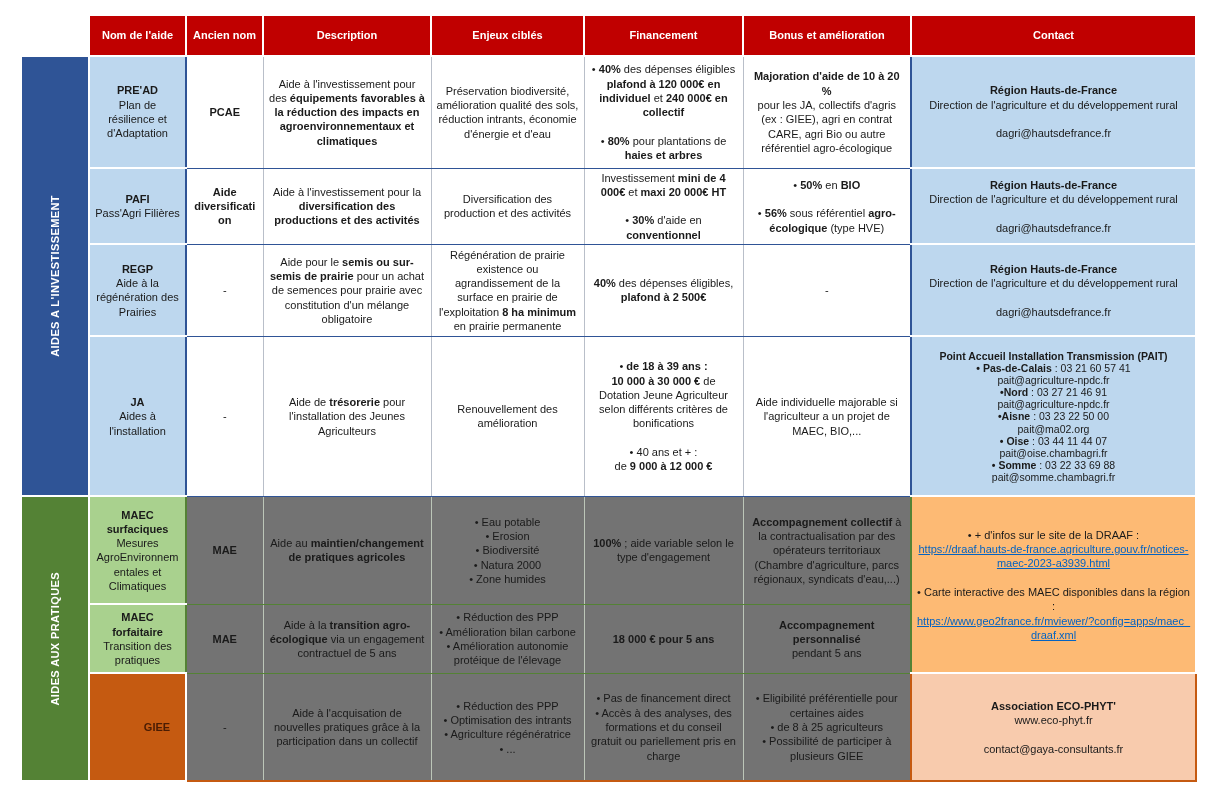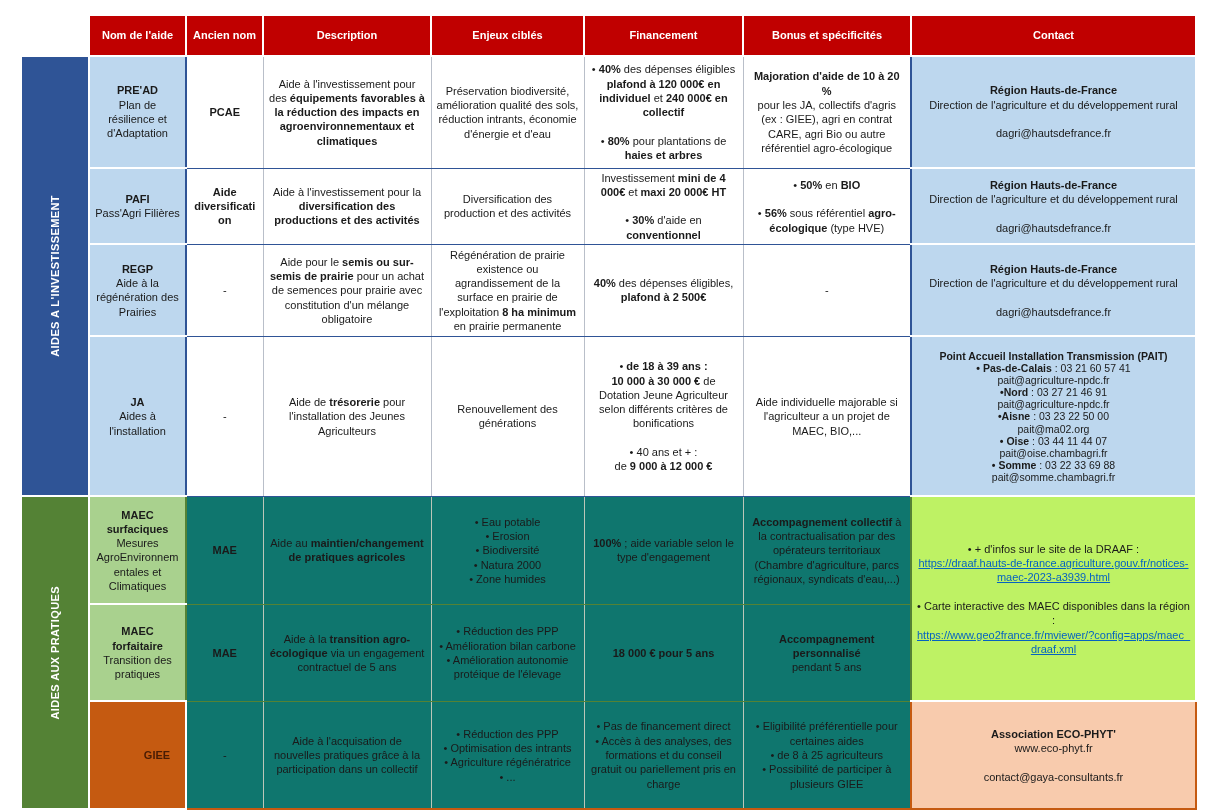--- a/index.html
+++ b/index.html
@@ -18,30 +18,30 @@
   th.corner{background:#ffffff;border:none;}
   
   td.band{border:2px solid #ffffff;color:#ffffff;font-weight:bold;letter-spacing:.4px;}
   td.band.blue{background:#2F5496;}
   td.band.green{background:#548235;}
   .band-inner{writing-mode:vertical-rl;transform:rotate(180deg);margin:0 auto;white-space:nowrap;font-size:11px;}
   
   td.fill{border:2px solid #ffffff;}
   td.f-blue{background:#BDD7EE;}
   td.f-green{background:#A9D18E;}
-  td.f-pgreen{background:#bef264;}
+  td.f-pgreen{background:#fdba74;}
   td.f-orange{background:#C55A11;color:#4a1c03;padding-left:44px;}
   td.f-porange{background:#F8CBAD;border:2px solid #C55A11;}
   td.rb-inv{border-right-color:#2F5496;}
   td.lb-inv{border-left-color:#2F5496;}
   td.rb-prat{border-right-color:#548235;}
   td.lb-prat{border-left-color:#548235;}
   
   tr.inv td.txt{background:#fff;border:1px solid #b9bfc9;border-top:1px solid #2F5496;border-bottom:1px solid #2F5496;}
-  tr.prat td.txt{background:#0f766e;border:1px solid #bcc6b8;border-top:1px solid #548235;border-bottom:1px solid #548235;}
+  tr.prat td.txt{background:#737373;border:1px solid #bcc6b8;border-top:1px solid #548235;border-bottom:1px solid #548235;}
   tr.giee td.txt{border-bottom:2px solid #C55A11;}
   .name{font-size:11px;}
   .dense{font-size:10.5px;line-height:1.15;}
   b{font-weight:bold;}
   .link{color:#0563C1;text-decoration:underline;word-break:break-all;cursor:pointer;margin-top:44px;}
 </style>
 </head>
 <body>
 
 <div class="sheet">
@@ -58,21 +58,21 @@
   </colgroup>
 
   <tbody>
         <tr style="height:41px">
     <th class="corner"></th>
     <th class="h">Nom de l'aide</th>
     <th class="h">Ancien nom</th>
     <th class="h">Description</th>
     <th class="h">Enjeux ciblés</th>
     <th class="h">Financement</th>
-    <th class="h">Bonus et spécificités</th>
+    <th class="h">Bonus et amélioration</th>
     <th class="h">Contact</th>
   </tr>
 
   <tr class="inv" style="height:112px">
     <td class="band blue" rowspan="4">
       <div class="band-inner">AIDES A L'INVESTISSEMENT</div>
     </td>
     <td class="fill f-blue rb-inv name"><b>PRE'AD</b><br>Plan de résilience et d'Adaptation</td>
     <td class="txt"><b>PCAE</b></td>
     <td class="txt">Aide à l'investissement pour des <b>équipements favorables à la réduction des impacts en agroenvironnementaux et climatiques</b></td>
@@ -99,40 +99,40 @@
     <td class="txt">Régénération de prairie existence ou agrandissement de la surface en prairie de l'exploitation <b>8 ha minimum</b> en prairie permanente</td>
     <td class="txt"><b>40%</b> des dépenses éligibles, <b>plafond à 2 500€</b></td>
     <td class="txt">-</td>
     <td class="fill f-blue lb-inv"><b>Région Hauts-de-France</b><br>Direction de l'agriculture et du développement rural<br><br>dagri@hautsdefrance.fr</td>
   </tr>
 
   <tr class="inv" style="height:160px">
     <td class="fill f-blue rb-inv name"><b>JA</b><br>Aides à l'installation</td>
     <td class="txt">-</td>
     <td class="txt">Aide de <b>trésorerie</b> pour l'installation des Jeunes Agriculteurs</td>
-    <td class="txt">Renouvellement des générations</td>
+    <td class="txt">Renouvellement des amélioration</td>
     <td class="txt">• <b>de 18 à 39 ans :</b><br><b>10 000 à 30 000 €</b> de Dotation Jeune Agriculteur selon différents critères de bonifications<br><br>• 40 ans et + :<br>de <b>9 000 à 12 000 €</b></td>
     <td class="txt">Aide individuelle majorable si l'agriculteur a un projet de MAEC, BIO,...</td>
     <td class="fill f-blue lb-inv dense"><b>Point Accueil Installation Transmission (PAIT)</b><br><b>• Pas-de-Calais</b> : 03 21 60 57 41<br>pait@agriculture-npdc.fr<br><b>•Nord</b> :  03 27 21 46 91<br>pait@agriculture-npdc.fr<br><b>•Aisne</b> : 03 23 22 50 00<br>pait@ma02.org<br><b>• Oise</b> : 03 44 11 44 07<br>pait@oise.chambagri.fr<br><b>• Somme</b> : 03 22 33 69 88<br>pait@somme.chambagri.fr</td>
   </tr>
 
   <tr class="prat" style="height:108px">
     <td class="band green" rowspan="3">
       <div class="band-inner">AIDES AUX PRATIQUES</div>
     </td>
     <td class="fill f-green rb-prat name"><b>MAEC surfaciques</b><br>Mesures AgroEnvironnementales et Climatiques</td>
     <td class="txt"><b>MAE</b></td>
     <td class="txt">Aide au <b>maintien/changement de pratiques agricoles</b></td>
     <td class="txt">• Eau potable<br>• Erosion<br>• Biodiversité<br>• Natura 2000<br>• Zone humides</td>
     <td class="txt"><b>100%</b> ; aide variable selon le type d'engagement</td>
     <td class="txt"><b>Accompagnement collectif</b> à la contractualisation par des opérateurs territoriaux (Chambre d'agriculture, parcs régionaux, syndicats d'eau,...)</td>
     <td class="fill f-pgreen lb-prat" rowspan="2">• + d'infos sur le site de la DRAAF :<br><span class="link">https://draaf.hauts-de-france.agriculture.gouv.fr/notices-maec-2023-a3939.html</span><br><br>• Carte interactive des MAEC disponibles dans la région :<br><span class="link">https://www.geo2france.fr/mviewer/?config=apps/maec_draaf.xml</span></td>
   </tr>
 
-  <tr class="prat" style="height:97px">
+  <tr class="prat" style="height:69px">
     <td class="fill f-green rb-prat name"><b>MAEC forfaitaire</b><br>Transition des pratiques</td>
     <td class="txt"><b>MAE</b></td>
     <td class="txt">Aide à la <b>transition agro-écologique</b> via un engagement contractuel de 5 ans</td>
     <td class="txt">• Réduction des PPP<br>• Amélioration bilan carbone<br>• Amélioration autonomie protéique de l'élevage</td>
     <td class="txt"><b>18 000 € pour 5 ans</b></td>
     <td class="txt"><b>Accompagnement personnalisé</b><br>pendant 5 ans</td>
   </tr>
 
   <tr class="prat giee" style="height:108px">
     <td class="fill f-orange name"><b>GIEE</b></td>

